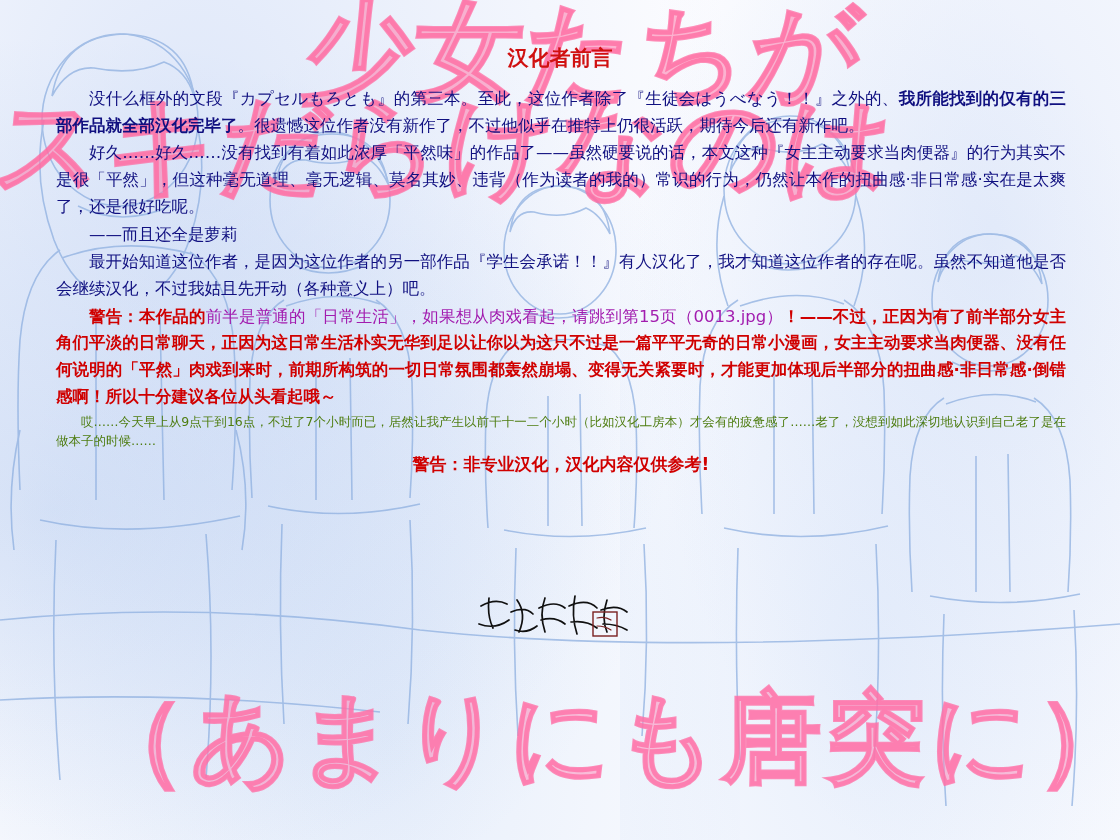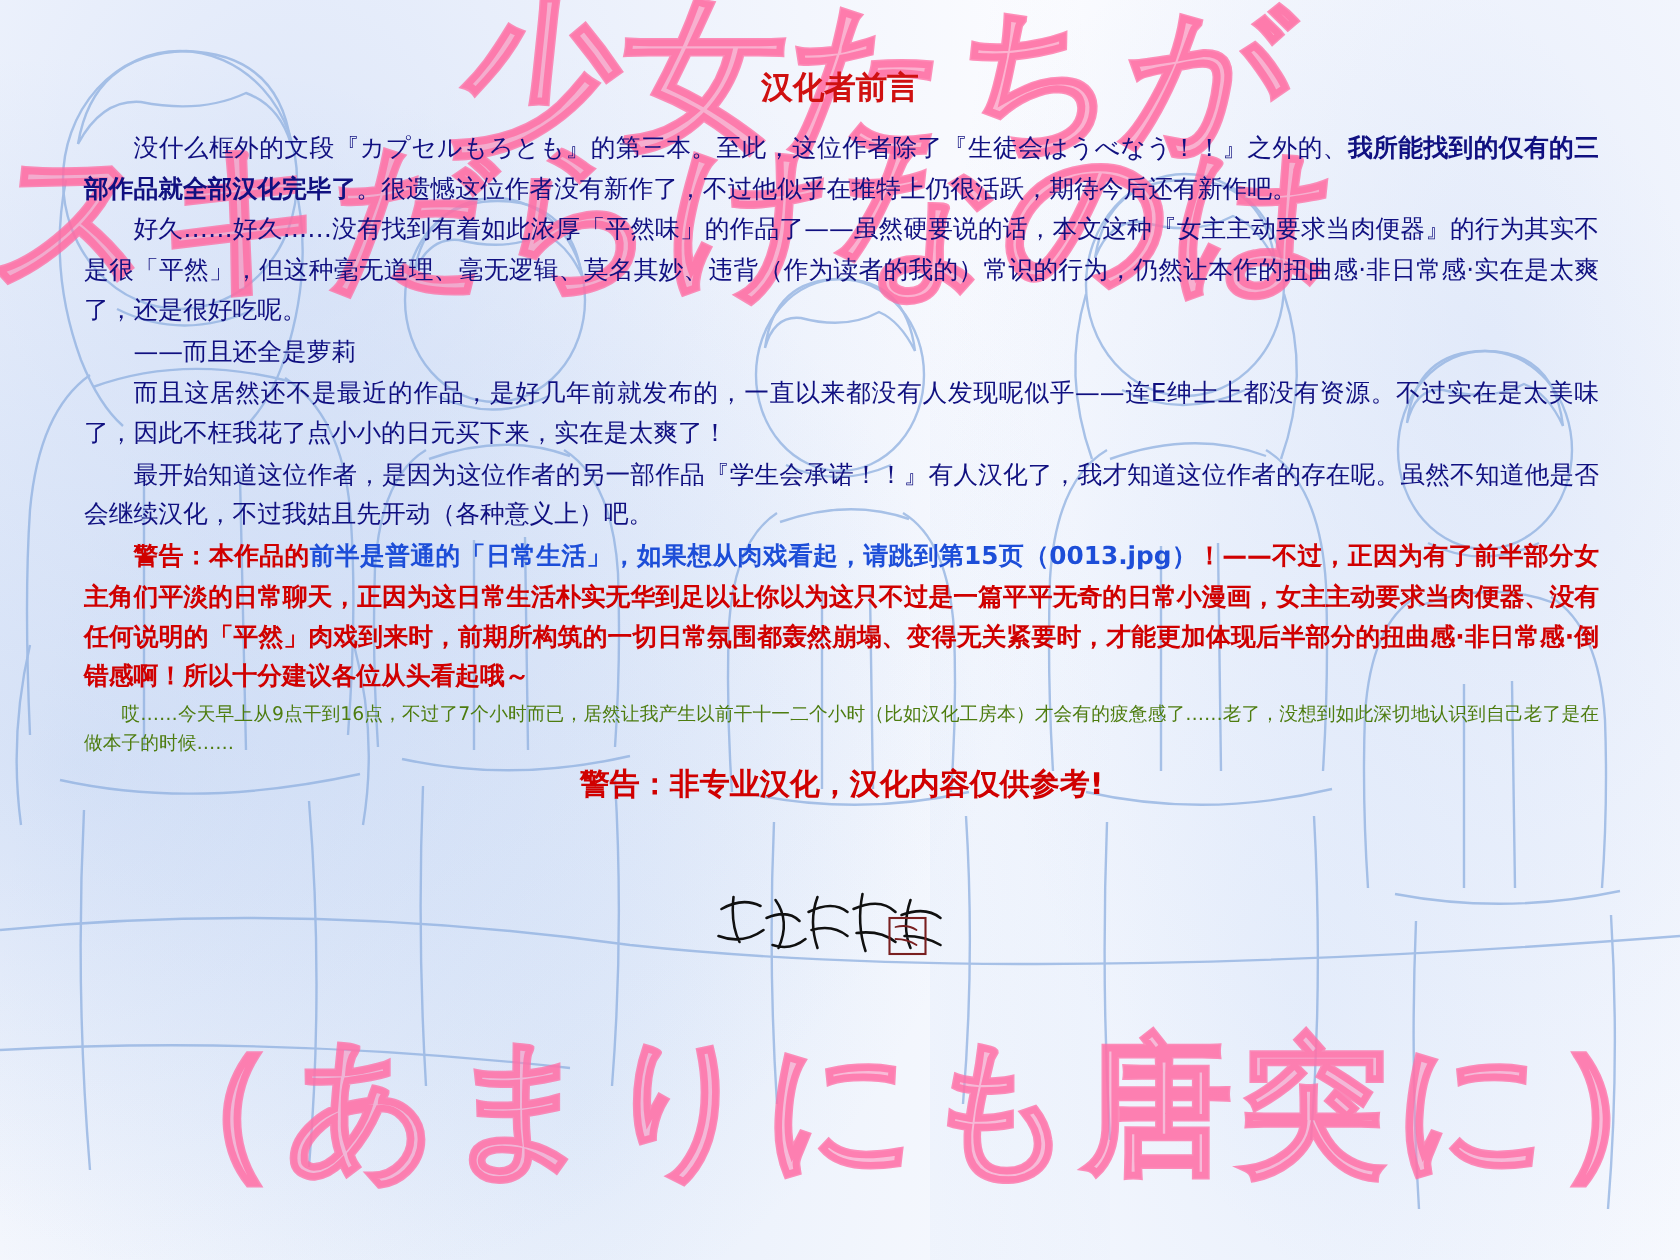--- a/index.html
+++ b/index.html
@@ -125,35 +125,35 @@
     text-indent: 2em;
   }
   .b {
     font-weight: bold;
   }
   .warn {
     color: #d00000;
     font-weight: bold;
   }
   .warn-red-strong {
-    color: #1d4ed8;
-    font-weight: bold;
+    color: #a21caf;
+    font-weight: normal;
   }
   .small-note {
     font-size: 12.5px;
     line-height: 1.55;
     color: #4d7c0f;
     margin-top: 8px;
   }
   .center-warn {
     margin-top: 16px;
     text-align: center;
     color: #d00000;
     font-weight: bold;
-    font-size: 20px;
+    font-size: 17px;
   }
   .signature {
     position: absolute;
     left: 0;
     top: 592px;
     width: 1120px;
     text-align: center;
   }
   .signature svg {
     display: inline-block;
@@ -247,21 +247,20 @@
     <div class="body-text">
 
       <p class="ind">
         <span>没什么框外的文段『カプセルもろとも』的第三本。至此，这位作者除了『生徒会はうべなう！！』之外的、</span><span class="b">我所能找到的仅有的三部作品就全部汉化完毕了</span><span>。很遗憾这位作者没有新作了，不过他似乎在推特上仍很活跃，期待今后还有新作吧。</span>
       </p>
 
       <p class="ind">好久……好久……没有找到有着如此浓厚「平然味」的作品了——虽然硬要说的话，本文这种『女主主动要求当肉便器』的行为其实不是很「平然」，但这种毫无道理、毫无逻辑、莫名其妙、违背（作为读者的我的）常识的行为，仍然让本作的扭曲感·非日常感·实在是太爽了，还是很好吃呢。</p>
 
       <p class="ind">——而且还全是萝莉</p>
 
-      <p class="ind">而且这居然还不是最近的作品，是好几年前就发布的，一直以来都没有人发现呢似乎——连E绅士上都没有资源。不过实在是太美味了，因此不枉我花了点小小的日元买下来，实在是太爽了！</p>
 
       <p class="ind">最开始知道这位作者，是因为这位作者的另一部作品『学生会承诺！！』有人汉化了，我才知道这位作者的存在呢。虽然不知道他是否会继续汉化，不过我姑且先开动（各种意义上）吧。</p>
 
       <p class="ind warn">
         <span>警告：本作品的</span><span class="warn-red-strong">前半是普通的「日常生活」，如果想从肉戏看起，请跳到第15页（0013.jpg）</span><span>！——不过，正因为有了前半部分女主角们平淡的日常聊天，正因为这日常生活朴实无华到足以让你以为这只不过是一篇平平无奇的日常小漫画，女主主动要求当肉便器、没有任何说明的「平然」肉戏到来时，前期所构筑的一切日常氛围都轰然崩塌、变得无关紧要时，才能更加体现后半部分的扭曲感·非日常感·倒错感啊！所以十分建议各位从头看起哦～</span>
       </p>
 
 
       <p class="small-note ind">哎……今天早上从9点干到16点，不过了7个小时而已，居然让我产生以前干十一二个小时（比如汉化工房本）才会有的疲惫感了……老了，没想到如此深切地认识到自己老了是在做本子的时候……</p>
 

